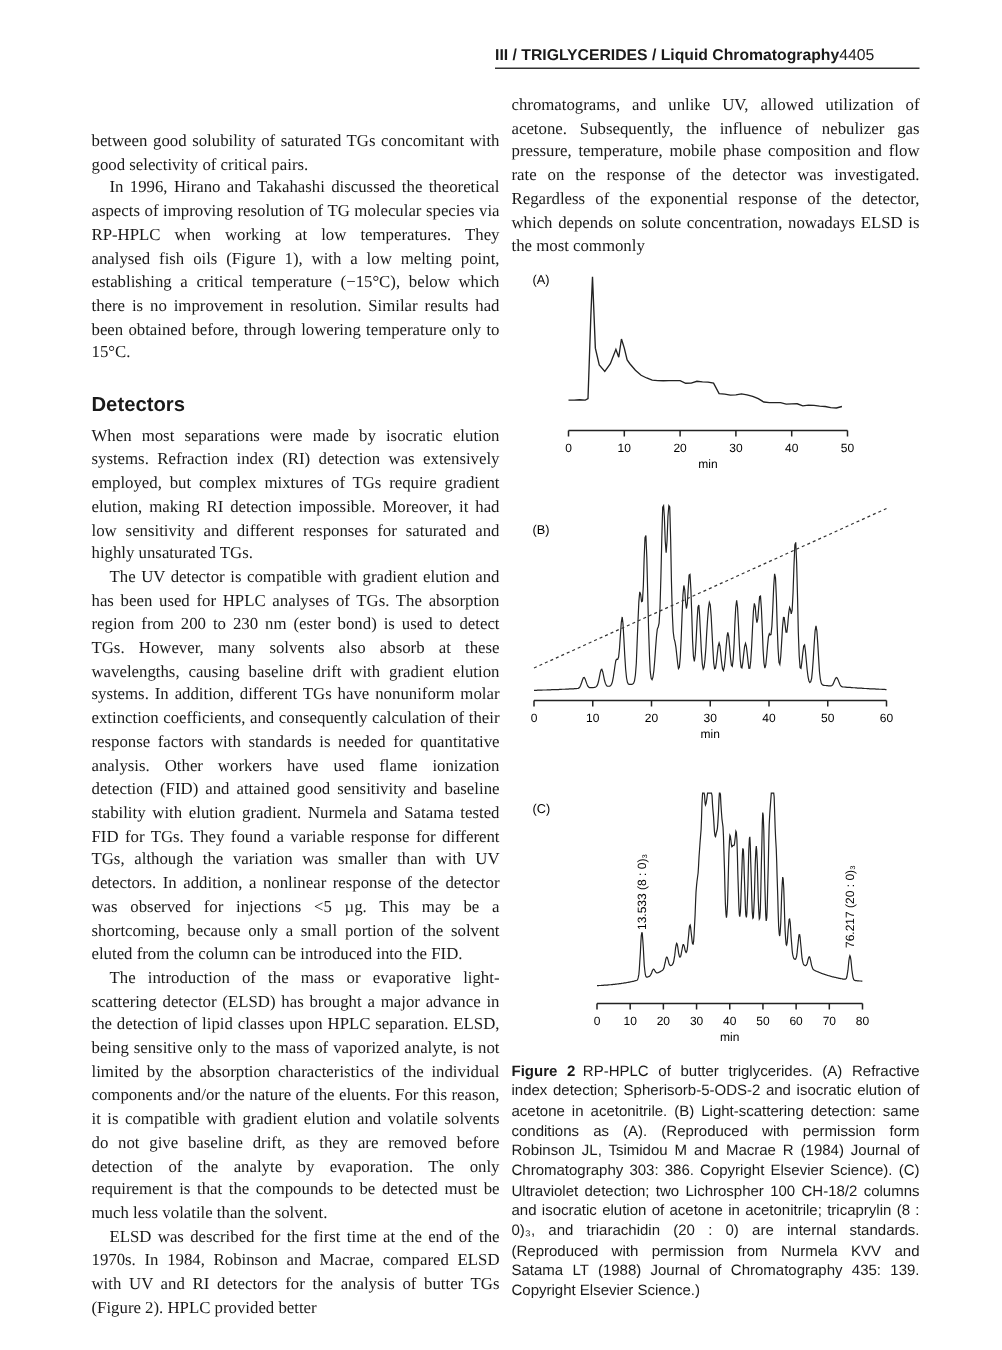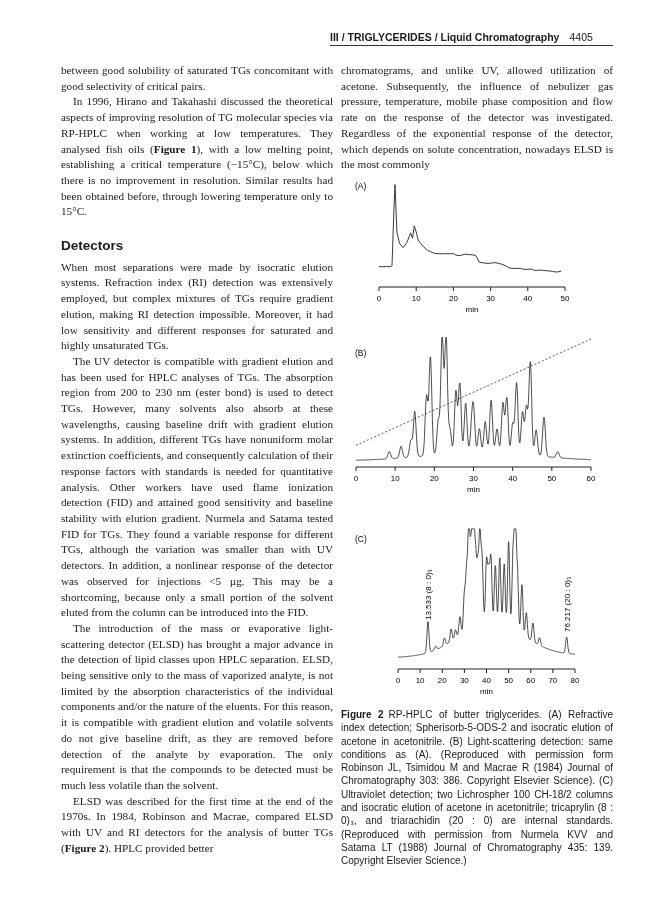--- a/index.html
+++ b/index.html
@@ -3,33 +3,33 @@
 <meta charset="utf-8">
 <style>
   html, body { margin: 0; padding: 0; background: #ffffff; }
   body { width: 668px; height: 900px; position: relative; overflow: hidden; color: #1a1a1a; }
   .running-head {
     position: absolute; left: 330px; top: 30px; width: 283px; height: 16px;
     font-family: "Liberation Sans", sans-serif; font-size: 10.5px; font-weight: bold;
     border-bottom: 1px solid #333; display: flex; justify-content: flex-start; align-items: flex-end;
     padding-bottom: 2px; box-sizing: border-box;
   }
-  .running-head .pagenum { font-weight: normal; margin-left: 10px; }
+  .running-head .pagenum { font-weight: normal; }
   .col { position: absolute; top: 63px; width: 272px; font-family: "Liberation Serif", serif;
          font-size: 11.2px; line-height: 15.7px; text-align: justify; }
-  .col-left { left: 61px; }
+  .col-left { left: 61px; margin-top: 24px; }
   .col-right { left: 341px; }
   .col p { margin: 0; text-indent: 12px; }
   .col p.noindent { text-indent: 0; }
   .col h2 { font-family: "Liberation Sans", sans-serif; font-size: 13.5px; font-weight: bold; margin: 18px 0 6px 0; }
   svg text { font-family: "Liberation Sans", sans-serif; }
   .caption { position: absolute; left: 341px; top: 708px; width: 272px; font-family: "Liberation Sans", sans-serif;
              font-size: 10px; line-height: 13.3px; text-align: justify; }
   .caption .fignum { font-weight: bold; margin-right: 5px; }
-  b.figref { font-weight: bold; }
+  b.figref { font-weight: normal; }
 </style>
 </head>
 <body>
 
 <div class="running-head">
   <span>III / TRIGLYCERIDES / Liquid Chromatography</span>
   <span class="pagenum">4405</span>
 </div>
 
 <div class="col col-left">

